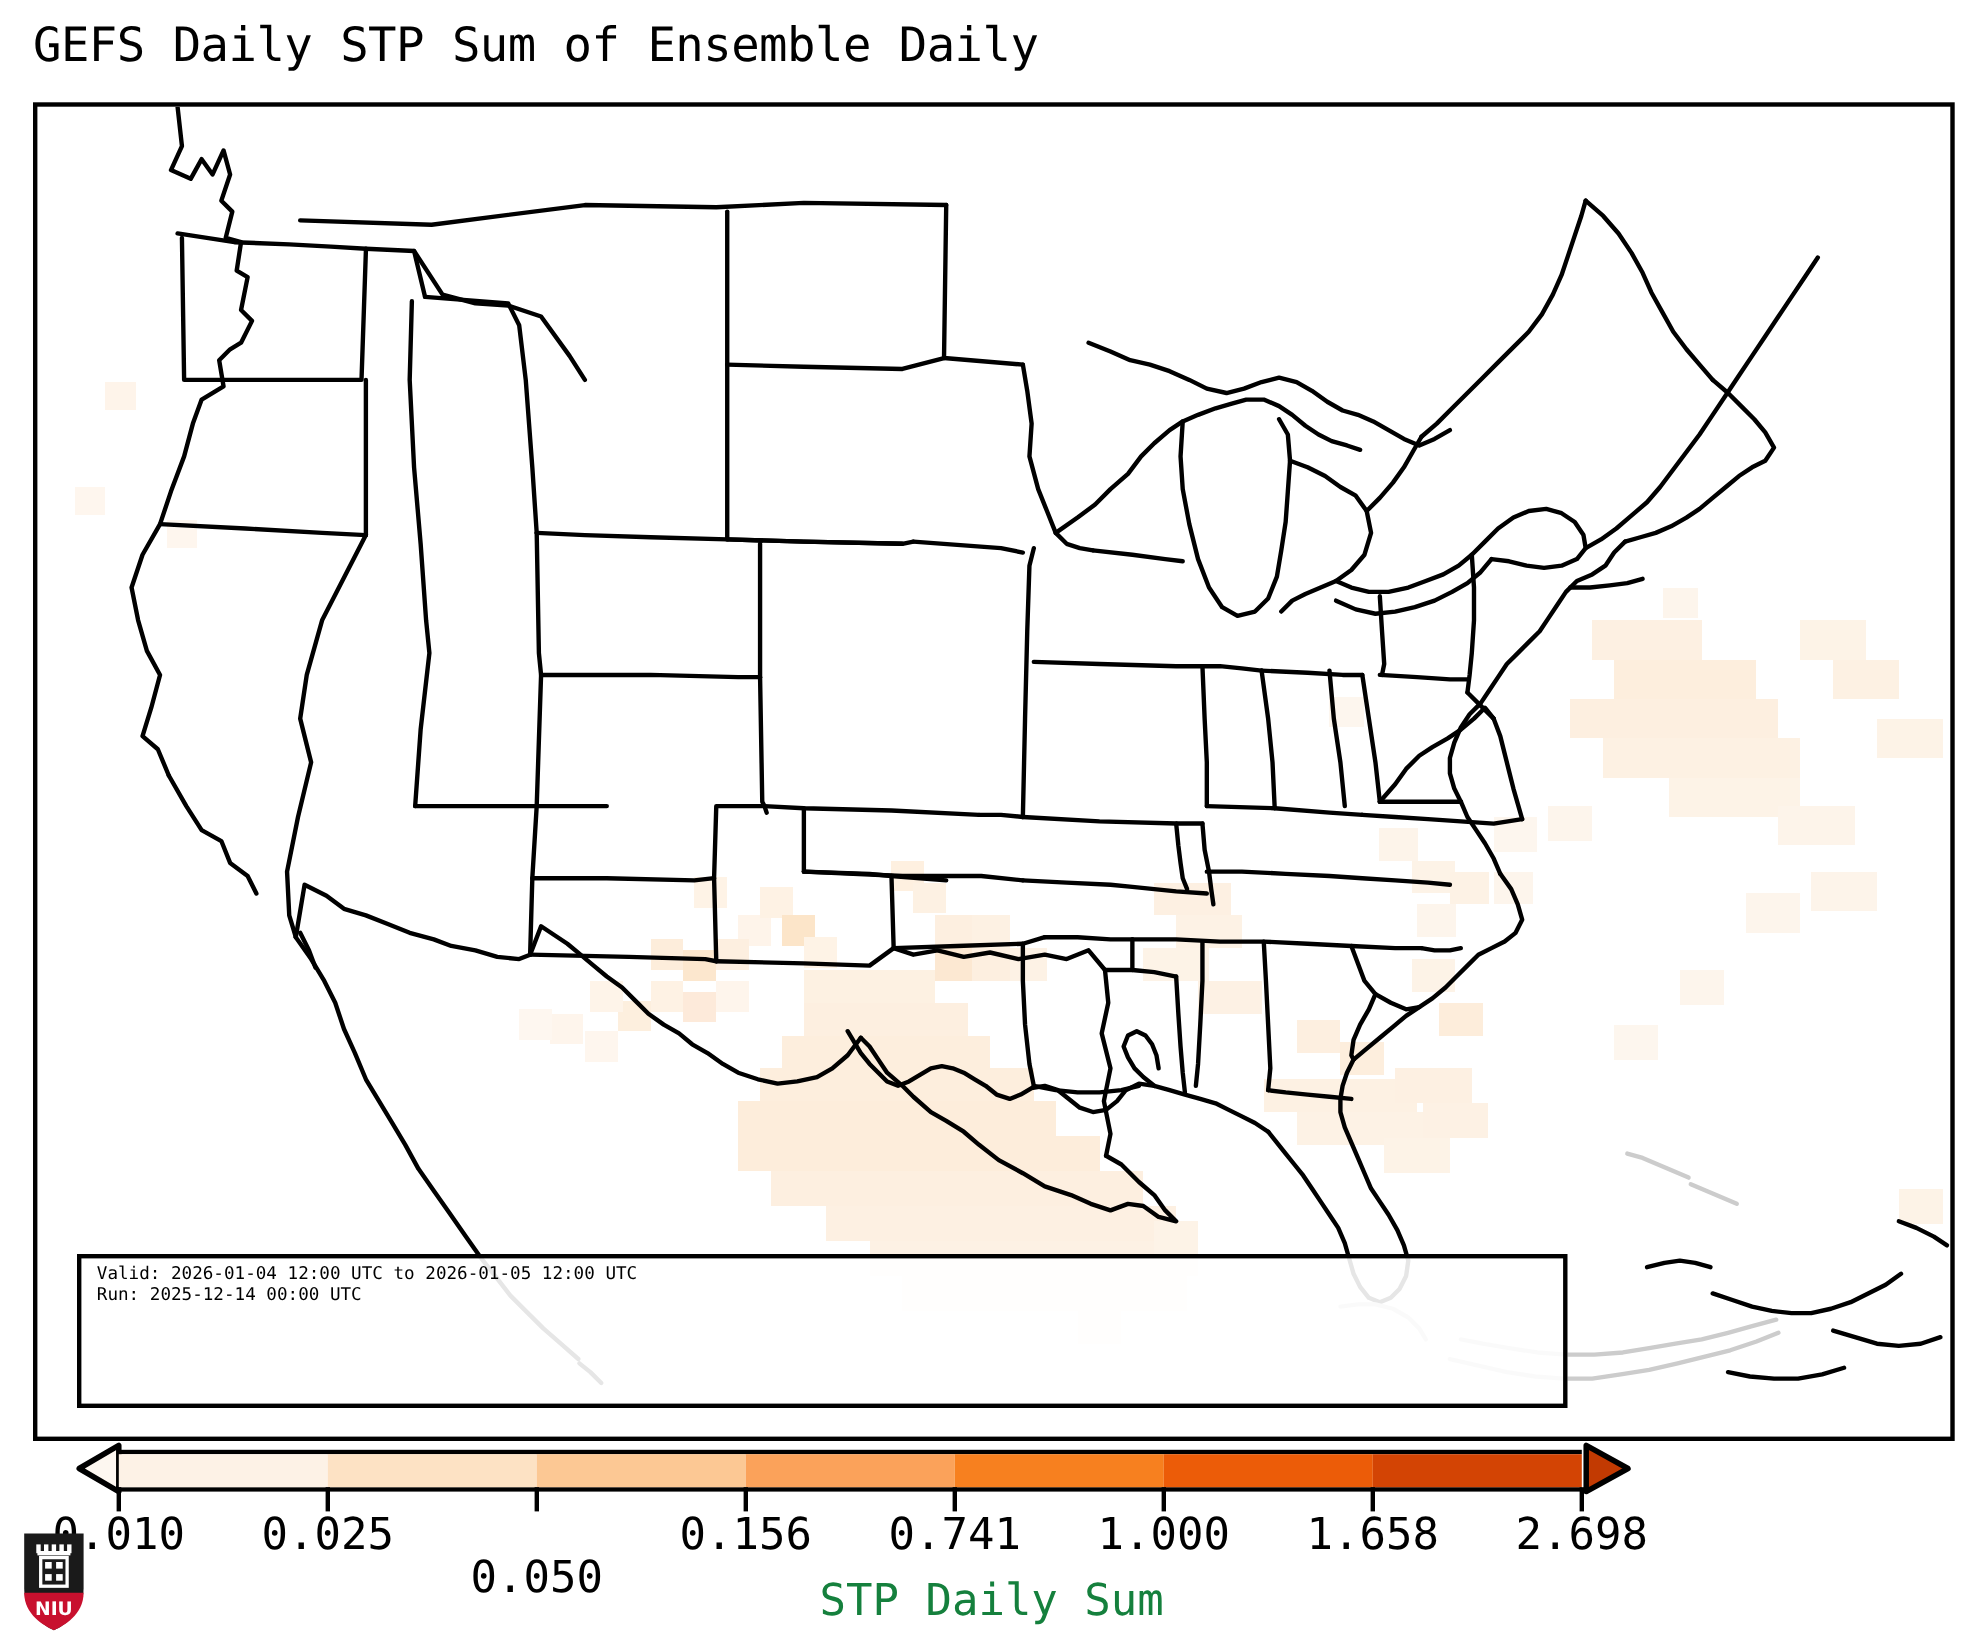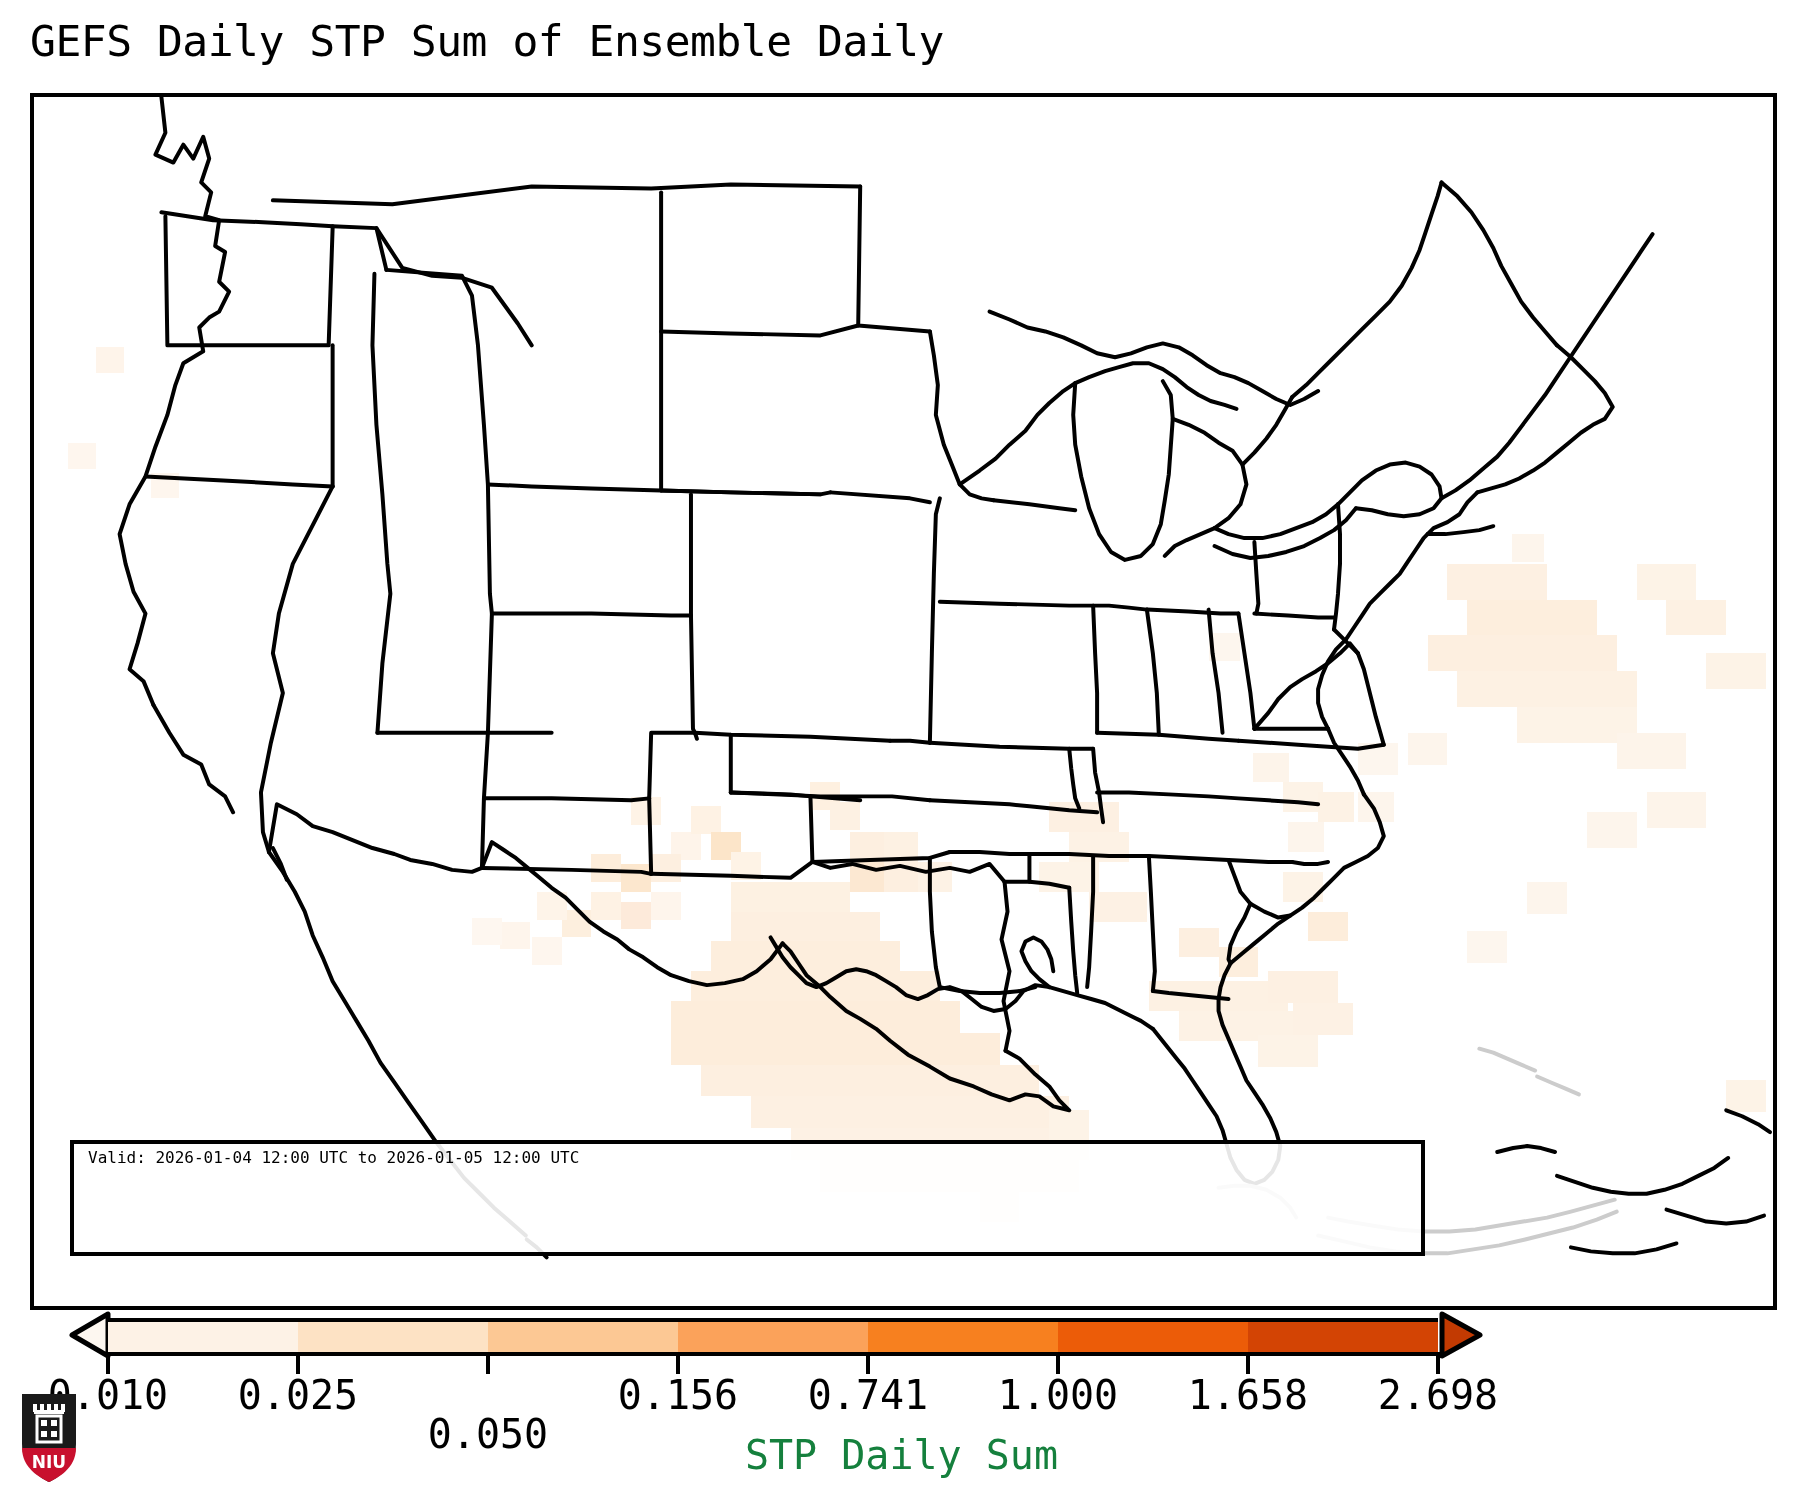--- a/index.html
+++ b/index.html
@@ -372,24 +372,25 @@
       <path d="M1470,1062 L1486,1058 L1500,1056 L1514,1058 L1528,1062"></path>
       <path d="M1530,1086 L1548,1092 L1566,1098 L1584,1102 L1602,1104
                L1620,1104 L1638,1100 L1656,1094 L1672,1086 L1688,1078 L1702,1068"></path>
       <path d="M1640,1120 L1660,1126 L1680,1132 L1700,1134 L1720,1132 L1738,1126"></path>
       <path d="M1544,1158 L1564,1162 L1586,1164 L1608,1164 L1630,1160 L1650,1154"></path>
       <path d="M1700,1020 L1716,1026 L1732,1034 L1744,1042"></path>
       <path d="M495,1150 L505,1158 L515,1168"></path>
     </g>
   </svg>
 
-  <div style="position:absolute;left:36px;top:1043px;width:1355px;height:116px;
+  <div style="position:absolute;left:36px;top:1043px;width:1355px;height:140px;
               border:4px solid #000;background:rgba(255,255,255,0.90);
               box-sizing:border-box;padding:4px 14px 16px 14px;">
     <div class="line">Valid: 2026-01-04 12:00 UTC to 2026-01-05 12:00 UTC</div>
+    <div class="line">Run:    2025-12-14 00:00 UTC</div>
   </div>
 </div>
 
 <div id="colorbar-wrap">
 
   <svg style="position:absolute;left:60px;top:0px;width:1440px;height:50px;overflow:visible" viewBox="0 0 1440 50" xmlns="http://www.w3.org/2000/svg">
     <polygon points="48,4 48,46 12,25" fill="#FDF7F0" stroke="#000" stroke-width="5" stroke-linejoin="round"></polygon>
     <polygon points="1382,4 1382,46 1420,25" fill="#C23A02" stroke="#000" stroke-width="5" stroke-linejoin="round"></polygon>
   </svg>
 

